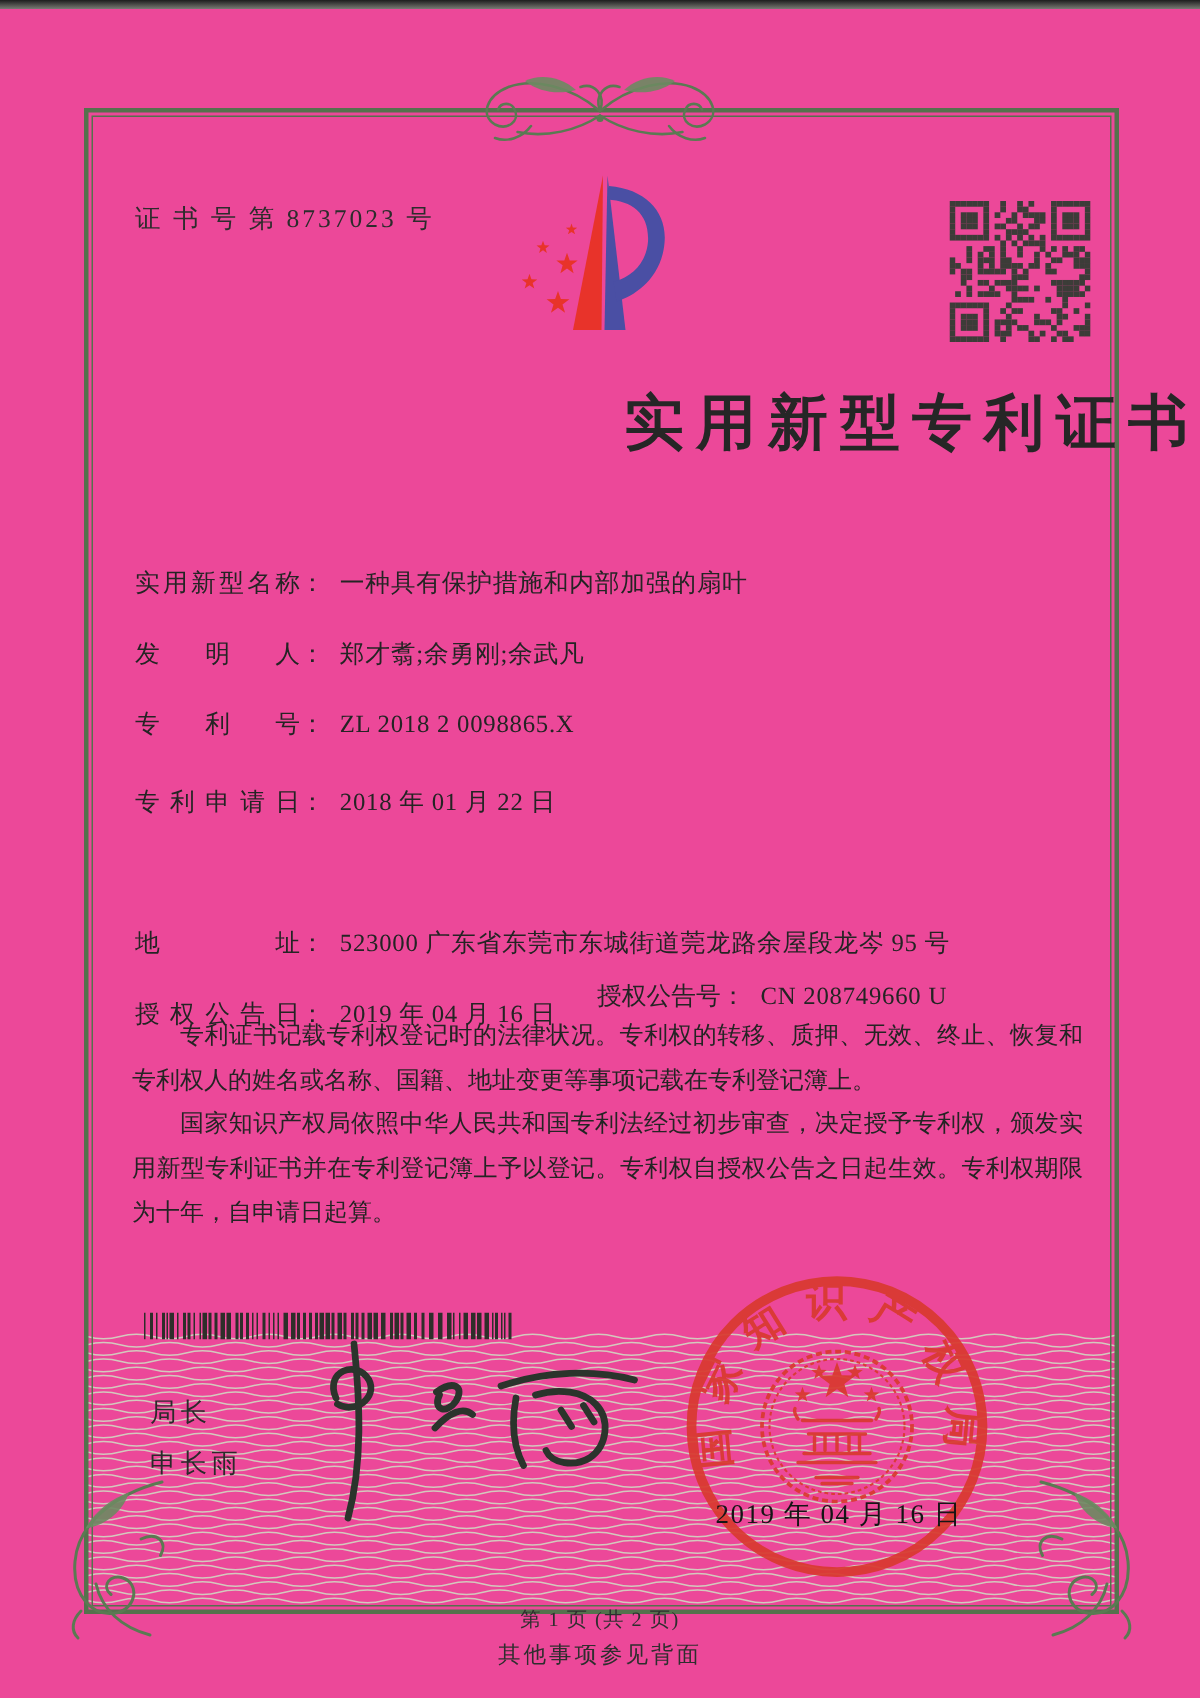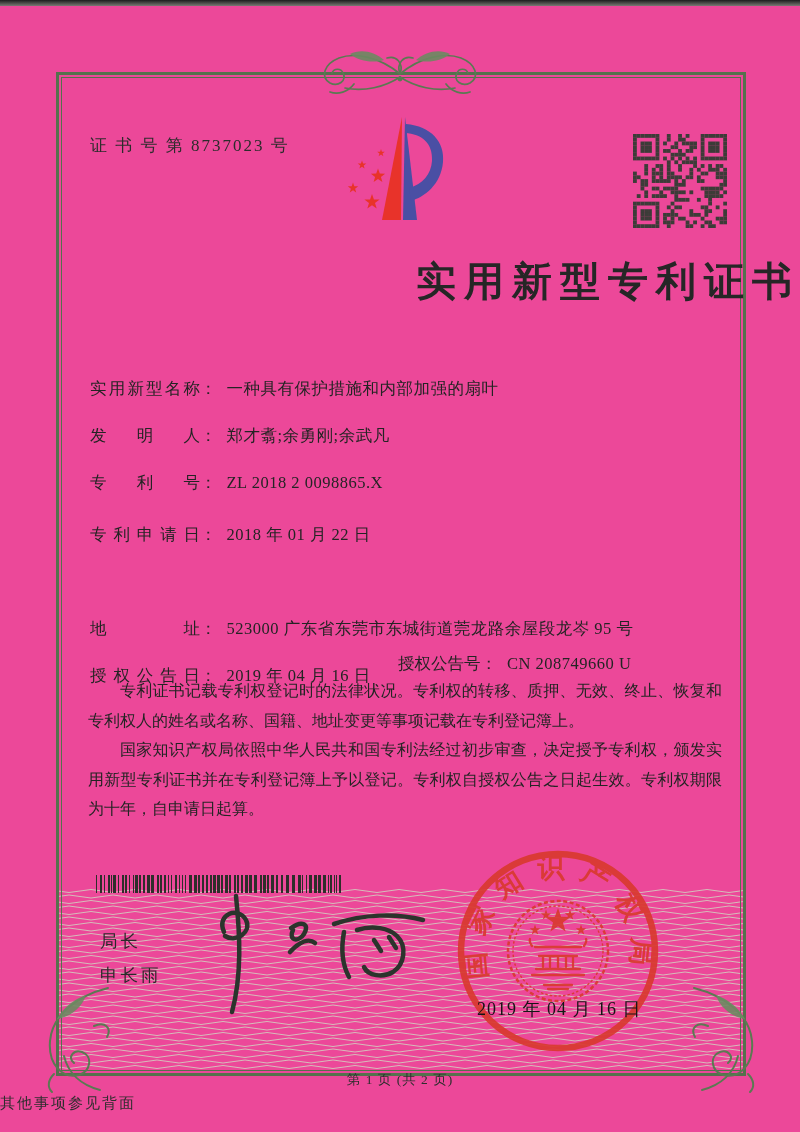--- a/index.html
+++ b/index.html
@@ -28,21 +28,21 @@
   .paras p{margin:0;text-indent:2em;}
   .barcode{position:absolute;left:94px;top:875px;z-index:4;}
   .commissioner{position:absolute;left:100px;top:924px;font-family:"Liberation Sans","DejaVu Sans",sans-serif;
         font-size:17.5px;letter-spacing:3px;line-height:34px;color:#2a2a2a;z-index:4;}
   .signature{position:absolute;left:196px;top:880px;z-index:5;}
   .seal{position:absolute;left:452px;top:845px;z-index:4;opacity:0.93;}
   .seal-date{position:absolute;left:477px;top:997px;font-size:18px;letter-spacing:1px;
         color:#151515;z-index:6;}
   .page-indicator{position:absolute;left:0;top:1046px;width:100%;text-align:center;
         font-size:13.5px;letter-spacing:1px;color:#2e2e2e;z-index:4;margin-top:25px;}
-  .back-note{position:absolute;left:0;top:1094px;width:100%;text-align:left;
+  .back-note{position:absolute;left:0;top:1094px;width:100%;text-align:center;
         font-size:15px;letter-spacing:2px;color:#2e2e2e;z-index:4;font-family:Liberation Serif, serif;}
   .waves{position:absolute;left:58px;top:888px;z-index:1;pointer-events:none;}
   .ornament-top{position:absolute;left:286px;top:48px;z-index:3;pointer-events:none;}
   .flourish{position:absolute;z-index:3;pointer-events:none;}
   .flourish.left{left:34px;top:986px;}
   .flourish.right{left:686px;top:986px;transform:scaleX(-1);}
 </style>
 </head>
 <body>
 

